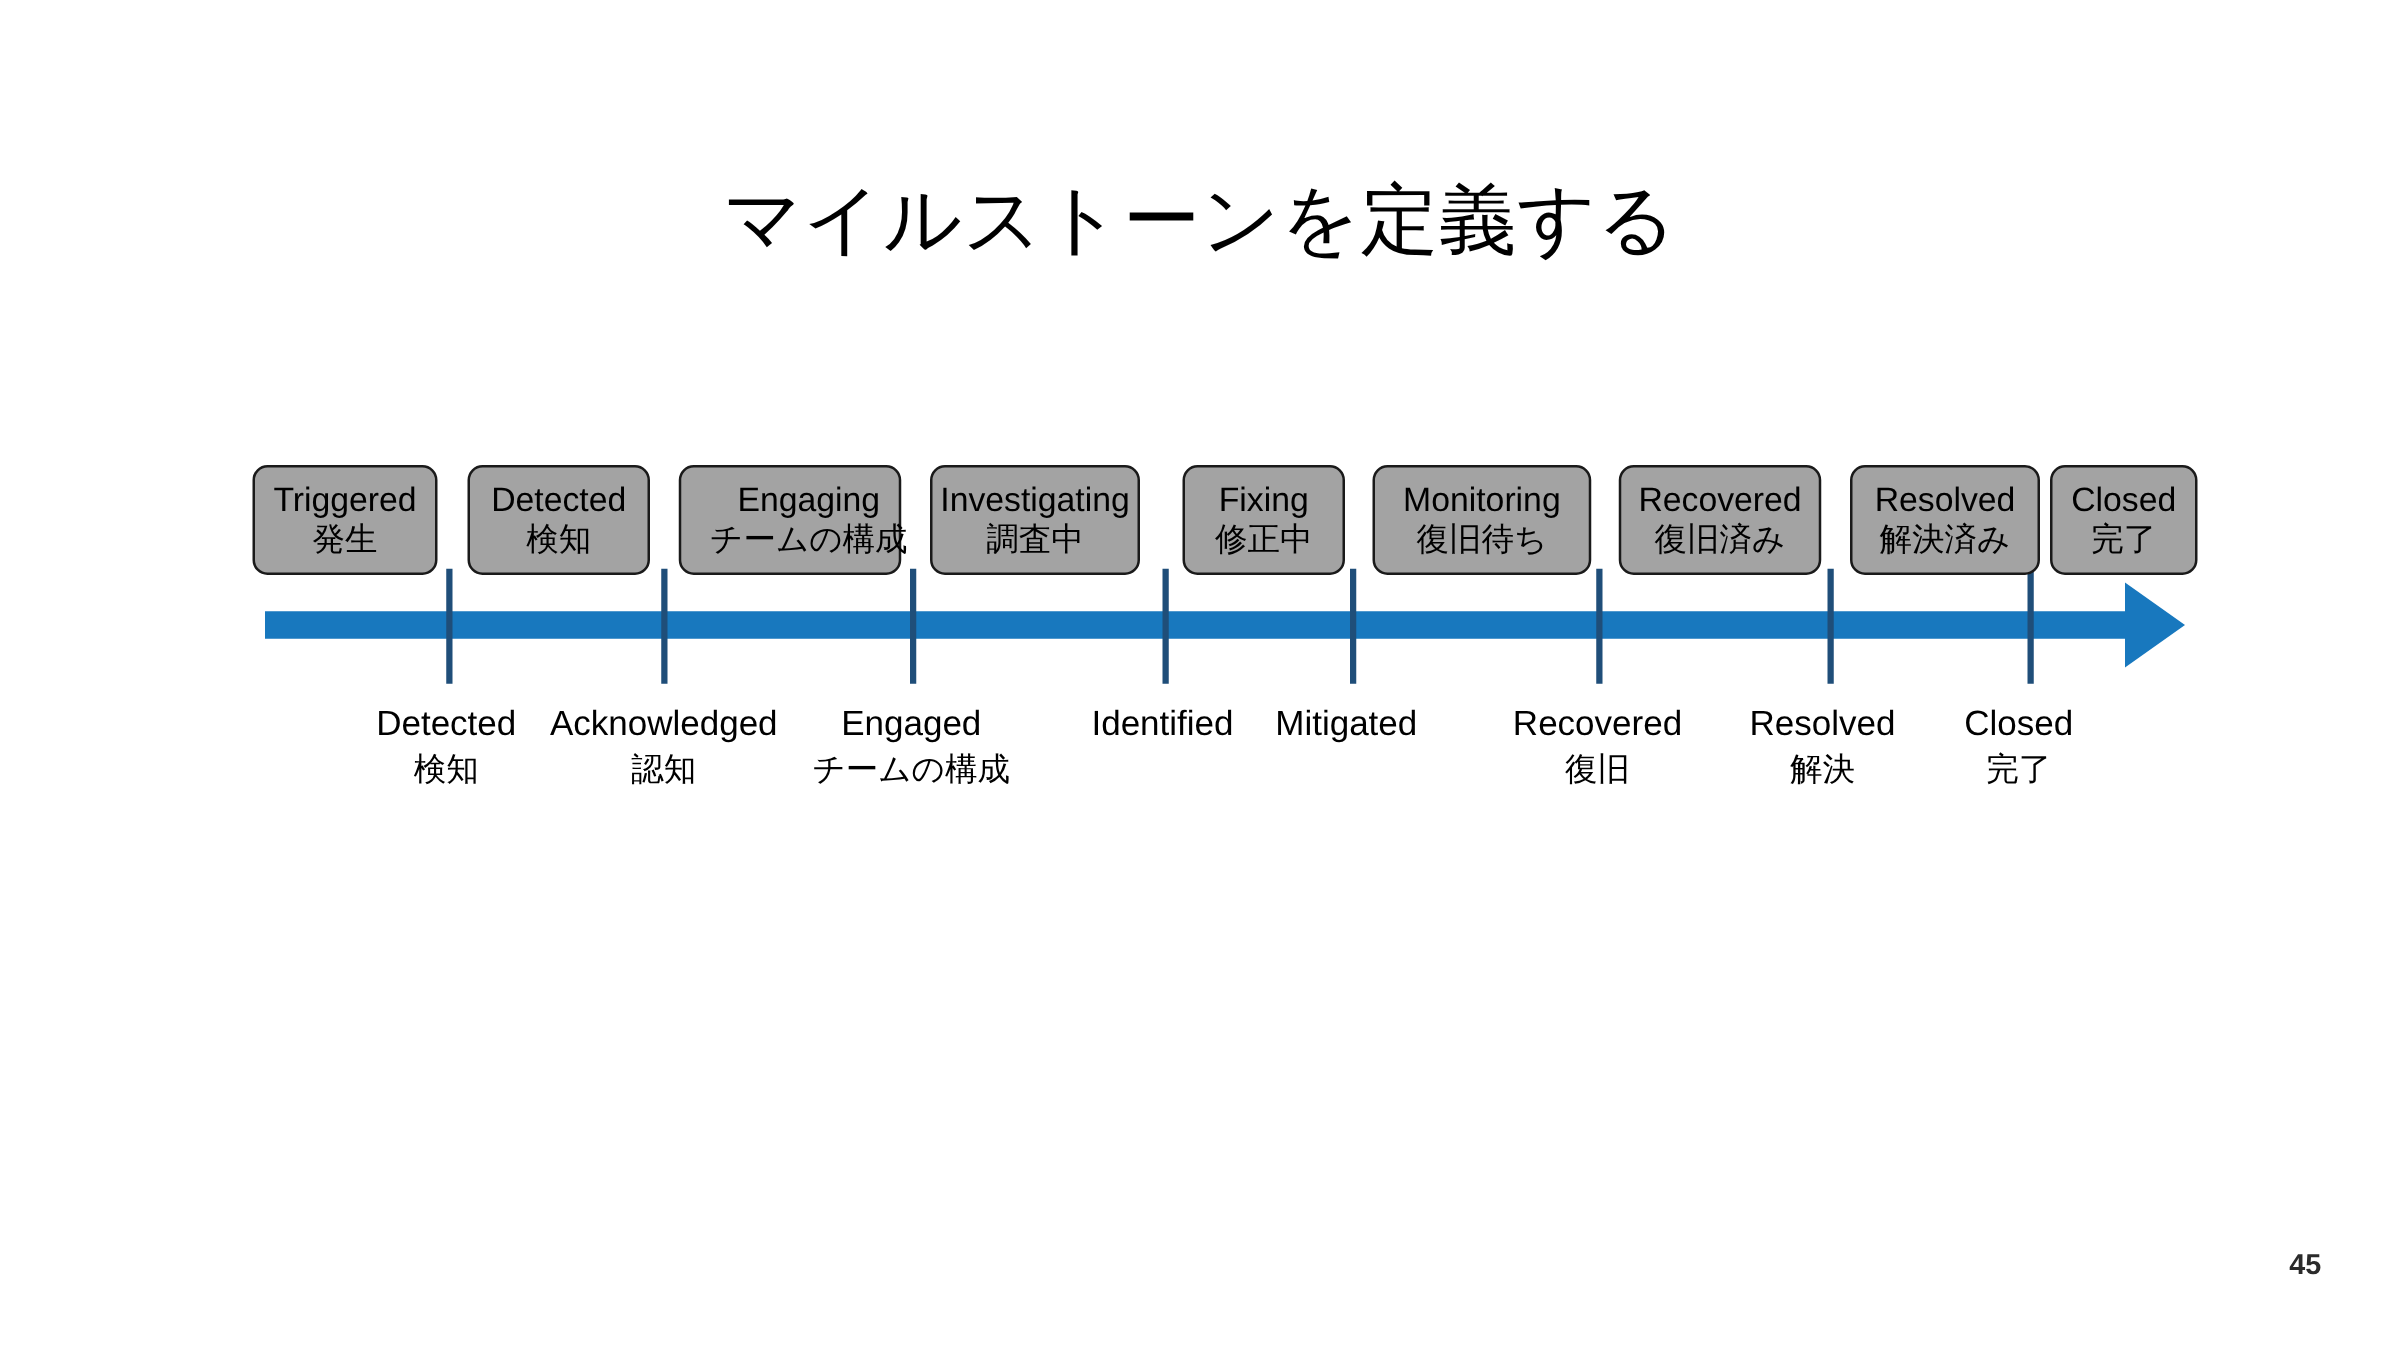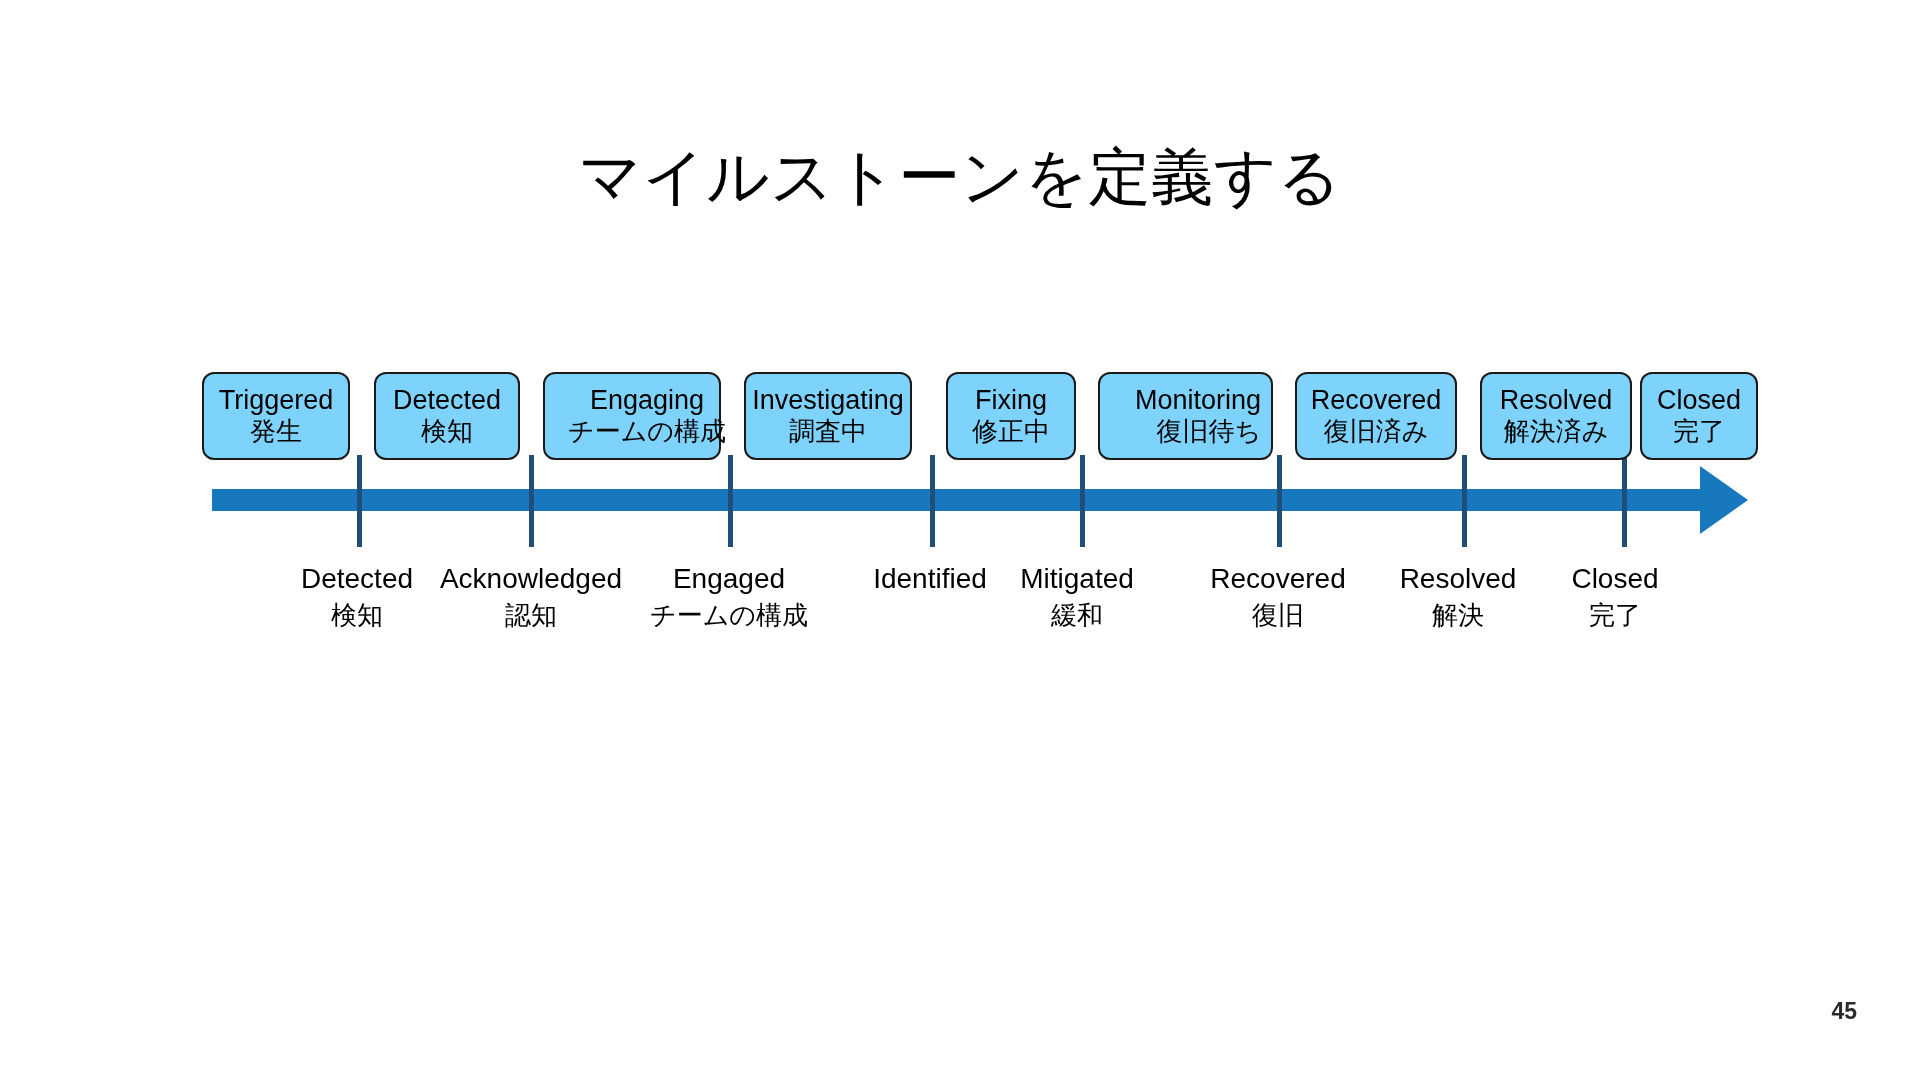--- a/index.html
+++ b/index.html
@@ -71,21 +71,21 @@
   }
 
   
   .state-box {
     position: absolute;
     top: 372px;
     height: 88px;
     box-sizing: border-box;
     border: 2px solid #1a1a1a;
     border-radius: 12px;
-    background: #7dd3fc;
+    background: #a3a3a3;
     display: flex;
     flex-direction: column;
     align-items: center;
     justify-content: center;
     gap: 2px;
     padding: 0 10px;
   }
   .state-en {
     font-size: 27px;
     line-height: 1.08;
@@ -158,21 +158,21 @@
         <div class="state-ja">チームの構成</div>
       </div>
       <div class="state-box" style="left: 744px; width: 168px;">
         <div class="state-en">Investigating</div>
         <div class="state-ja">調査中</div>
       </div>
       <div class="state-box" style="left: 946px; width: 130px;">
         <div class="state-en">Fixing</div>
         <div class="state-ja">修正中</div>
       </div>
-      <div class="state-box" style="left: 1098px; width: 175px; align-items: flex-end;">
+      <div class="state-box" style="left: 1098px; width: 175px;">
         <div class="state-en">Monitoring</div>
         <div class="state-ja">復旧待ち</div>
       </div>
       <div class="state-box" style="left: 1295px; width: 162px;">
         <div class="state-en">Recovered</div>
         <div class="state-ja">復旧済み</div>
       </div>
       <div class="state-box" style="left: 1480px; width: 152px;">
         <div class="state-en">Resolved</div>
         <div class="state-ja">解決済み</div>
@@ -193,21 +193,20 @@
       </div>
       <div class="event-label" style="left: 579px; width: 300px;">
         <div class="event-en">Engaged</div>
         <div class="event-ja">チームの構成</div>
       </div>
       <div class="event-label" style="left: 780px; width: 300px;">
         <div class="event-en">Identified</div>
       </div>
       <div class="event-label" style="left: 927px; width: 300px;">
         <div class="event-en">Mitigated</div>
-        <div class="event-ja">緩和</div>
       </div>
       <div class="event-label" style="left: 1128px; width: 300px;">
         <div class="event-en">Recovered</div>
         <div class="event-ja">復旧</div>
       </div>
       <div class="event-label" style="left: 1308px; width: 300px;">
         <div class="event-en">Resolved</div>
         <div class="event-ja">解決</div>
       </div>
       <div class="event-label" style="left: 1465px; width: 300px;">

